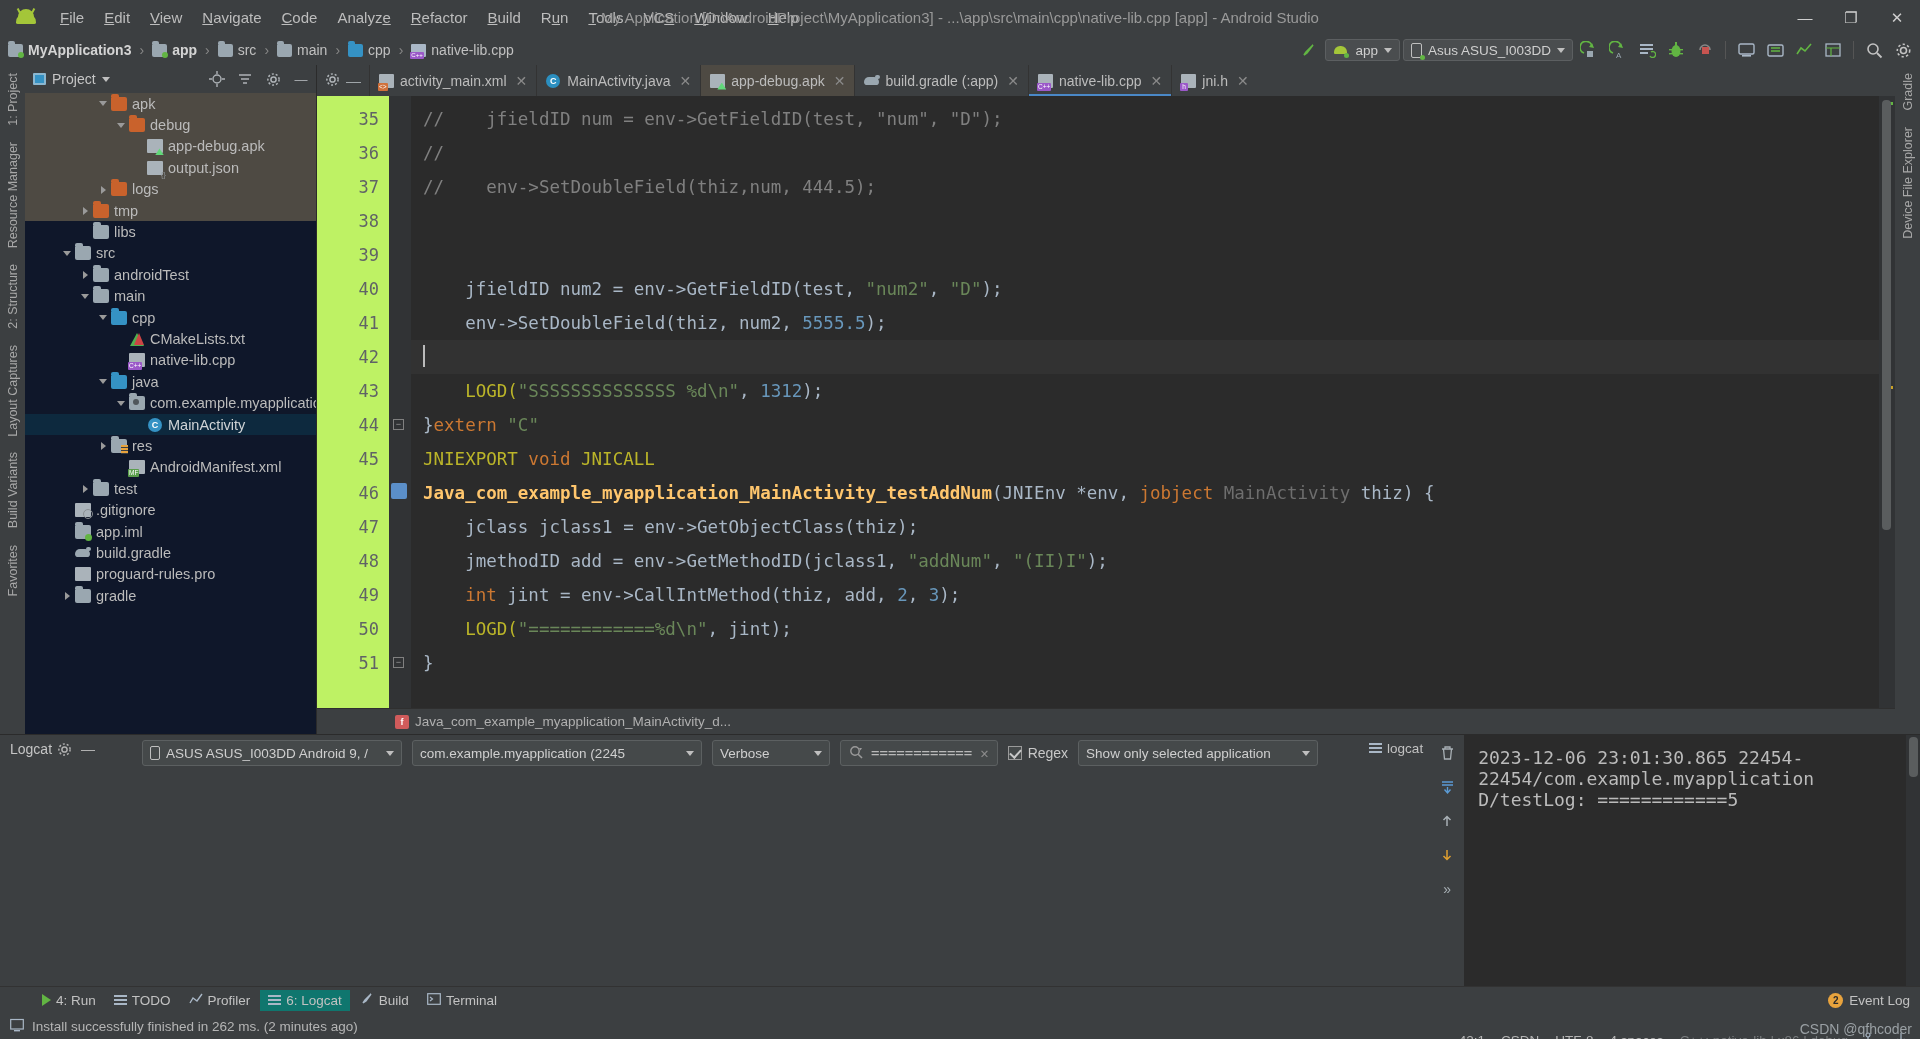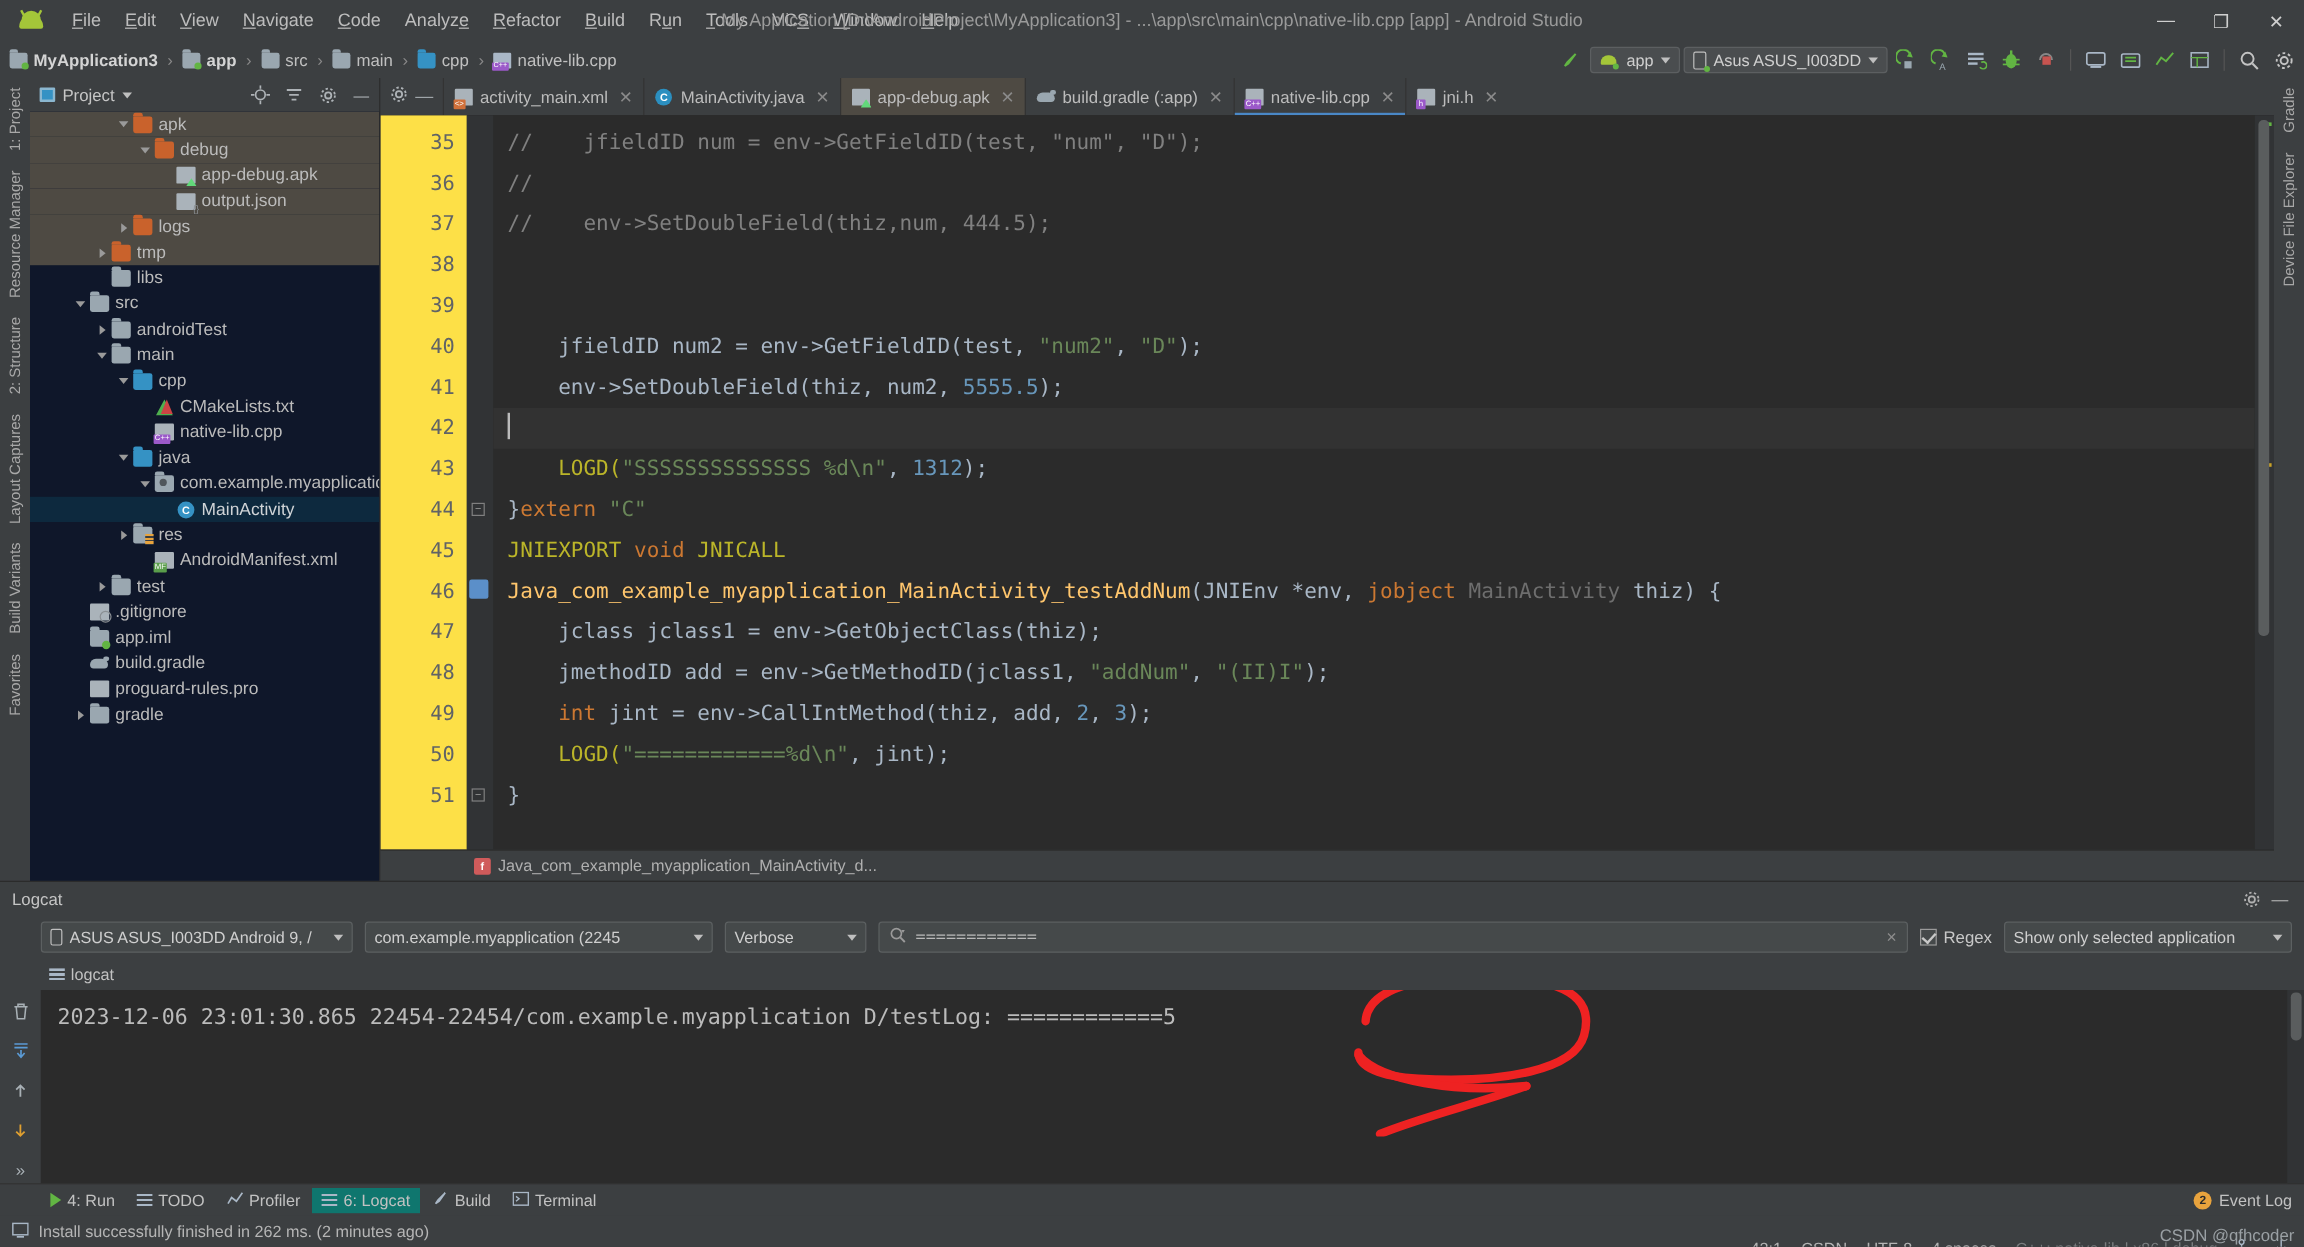--- a/index.html
+++ b/index.html
@@ -113,45 +113,45 @@
   .tico.apk{background:#aab3ba;border-radius:1px;}
   .tico.apk:after{content:"";position:absolute;right:-1px;bottom:-2px;width:9px;height:7px;background:#62d87a;clip-path:polygon(0 100%,50% 0,100% 100%);}
   .tico.gradle:after{content:"";position:absolute;left:0;top:3px;width:15px;height:8px;background:#9aa7b0;border-radius:8px 8px 5px 5px;}
   .tico.gradle:before{content:"";position:absolute;left:11px;top:1px;width:5px;height:4px;background:#9aa7b0;border-radius:2px;}
   .tico.cpp{background:#aab3ba;border-radius:1px;}
   .tico.cpp:after{content:"C++";position:absolute;left:-1px;bottom:-3px;font-size:6.5px;background:#9b59c9;color:#fff;padding:0 1px;border-radius:1px;line-height:8px;}
   .tico.h{background:#aab3ba;border-radius:1px;}
   .tico.h:after{content:"h";position:absolute;left:-1px;bottom:-3px;font-size:6.5px;background:#9b59c9;color:#fff;padding:0 2px;border-radius:1px;line-height:8px;}
 
   .code-area{ flex:1; display:flex; min-height:0; position:relative; background:#2b2b2b; overflow:hidden;}
-  .gutter{ width:72px; flex:none; background:#fde047; text-align:right; padding-top:6px; color:#606366; font-family:"DejaVu Sans Mono", monospace; font-size:17px; line-height:34px; user-select:none; position:relative;}
+  .gutter{ width:72px; flex:none; background:#bef264; text-align:right; padding-top:6px; color:#606366; font-family:"DejaVu Sans Mono", monospace; font-size:17px; line-height:34px; user-select:none; position:relative;}
   .gutter .gline{ padding-right:10px; position:relative;}
   .foldcol{ width:22px; flex:none; background:#313335; padding-top:6px; position:relative;}
   .fold{ position:absolute; width:11px;height:11px;border:1px solid #808080; color:#a0a0a0; font-size:9px; line-height:9px; text-align:center; background:#313335;}
   .codebody{ flex:1; padding-top:6px; font-family:"DejaVu Sans Mono", monospace; font-size:17.5px; line-height:34px; white-space:pre; color:#a9b7c6; position:relative; overflow:hidden;}
   .cl{ height:34px; padding-left:12px; }
   .cl.cur{ background:#323232; }
   .cmt{ color:#808080; }
   .kw{ color:#cc7832; }
   .str{ color:#6a8759; }
   .num{ color:#6897bb; }
-  .fn{ color:#ffc66d; }
+  .fn{ color:#ffc66d;font-weight:bold; }
   .typ{ color:#a9b7c6; }
   .mac{ color:#bbb529; }
   .ghost{ color:#6e6e6e; }
   .caret-bar{ display:inline-block; width:1.5px; height:22px; background:#bbbbbb; vertical-align:-4px;}
   .scroll-right{ width:16px; flex:none; background:#313335; position:relative;}
   .sb-thumb{ position:absolute; left:3px; width:9px; background:#5a5d5e; border-radius:4px;}
   .marker{ position:absolute; right:2px; width:10px; height:3px;}
 
   .bread-bottom{ height:26px; background:#3c3f41; display:flex; align-items:center; gap:6px; padding-left:78px; font-size:13.5px; color:#b0b0b0; flex:none; border-top:1px solid #2f2f2f;}
   .fnico{ width:14px;height:14px;background:#d05b5b;border-radius:2px;color:#fff;font-size:9px;text-align:center;line-height:14px;font-weight:bold;}
 
   
-  .logcat{ height:252px; background:#3c3f41; display:flex; flex-direction:column; flex:none; border-top:1px solid #2b2b2b;}
+  .logcat{ height:252px; background:#3c3f41; display:flex; flex-direction:row; flex:none; border-top:1px solid #2b2b2b;}
   .lc-head{ height:28px; display:flex; align-items:center; padding:0 8px 0 10px; font-size:14px; color:#c5c5c5;}
   .lc-head .sp{ flex:1; }
   .lc-ico{ width:24px;height:22px;display:flex;align-items:center;justify-content:center;color:#b0b0b0;font-size:14px;}
   .lc-ctrls{ height:36px; display:flex; align-items:center; gap:10px; padding:0 10px 0 34px;}
   .lc-combo{ height:26px; background:#45494a; border:1px solid #5c6061; border-radius:3px; display:flex; align-items:center; gap:6px; padding:0 7px; font-size:13.5px; color:#cfcfcf; white-space:nowrap;}
   .lc-combo .sp{ flex:1; }
   .lc-search{ flex:1; height:26px; background:#45494a; border:1px solid #5c6061; border-radius:3px; display:flex; align-items:center; gap:8px; padding:0 8px; font-size:14px; color:#b9b9b9; font-family:"DejaVu Sans Mono", monospace;}
   .chk{ display:flex; align-items:center; gap:6px; font-size:14px; color:#c8c8c8; font-family:"Liberation Sans",sans-serif;}
   .chkbox{ width:14px;height:14px;border:1px solid #9a9a9a; background:#45494a; position:relative;}
   .chkbox:after{content:"";position:absolute;left:3px;top:0px;width:5px;height:9px;border:solid #c8c8c8;border-width:0 2px 2px 0;transform:rotate(42deg);}

